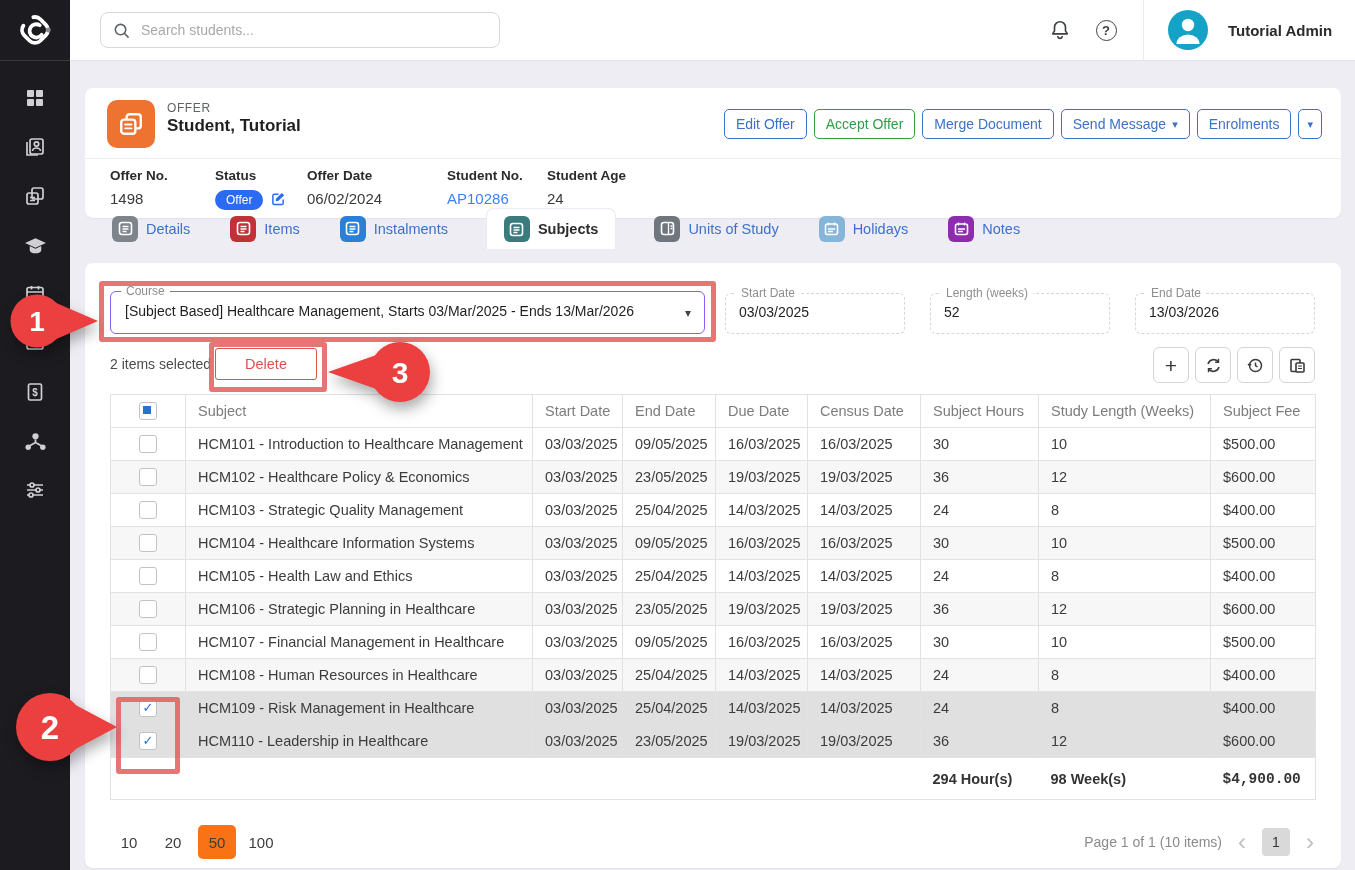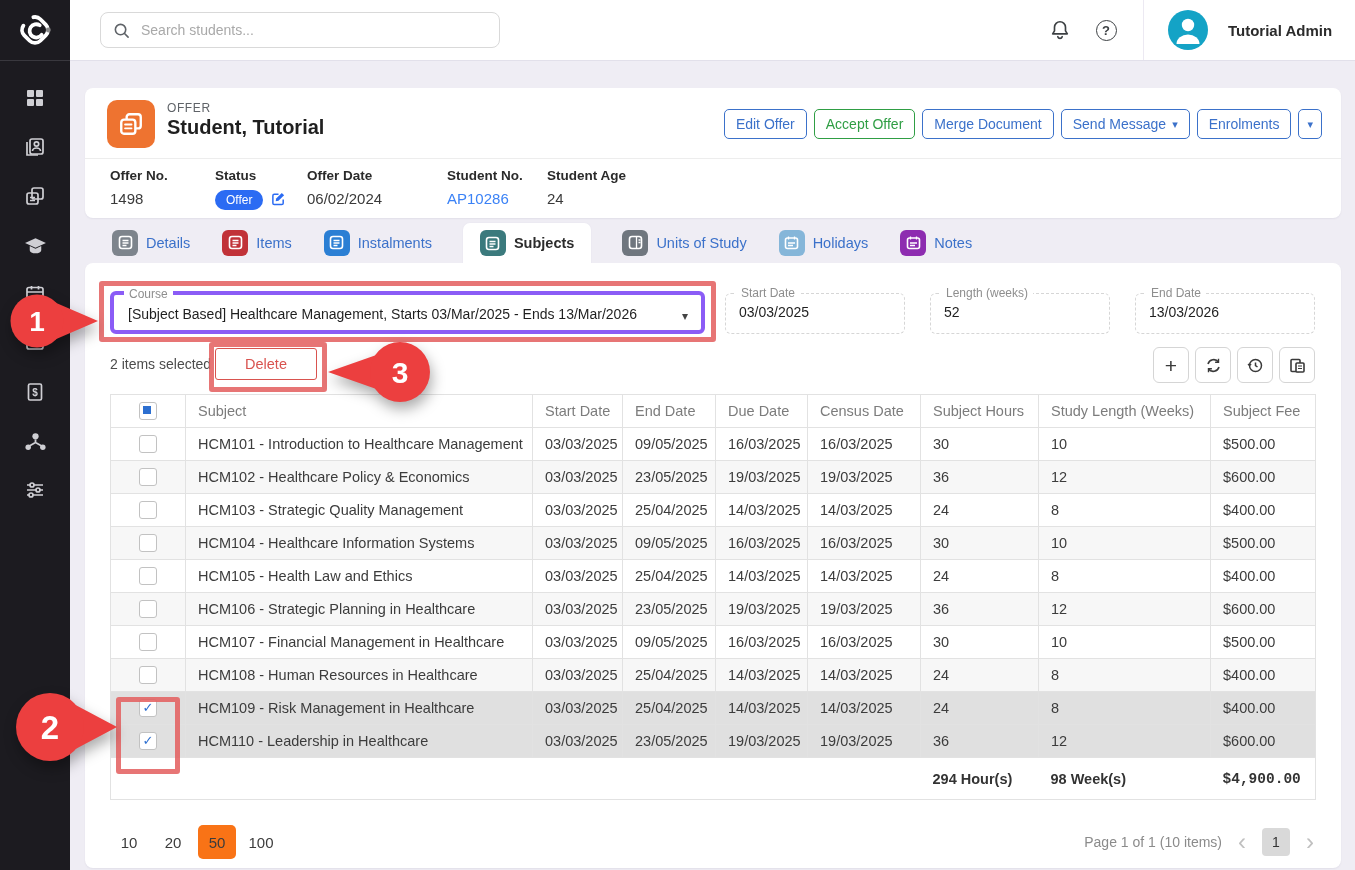--- a/index.html
+++ b/index.html
@@ -25,50 +25,50 @@
   .top-divider{position:absolute;left:1073px;top:0;width:1px;height:60px;background:#ece9f2;}
   .avatar{position:absolute;left:1098px;top:10px;width:40px;height:40px;border-radius:50%;background:#14a3c6;overflow:hidden;cursor:pointer;}
   .user-name{position:absolute;left:1158px;top:0;height:60px;display:flex;align-items:center;font-size:15px;font-weight:bold;color:#2b2b2b;}
 
   
   .offer-card{position:absolute;left:85px;top:76px;width:1256px;height:130px;background:#fff;border-radius:8px;
               box-shadow:0 1px 2px rgba(25,25,60,.06);z-index:2;margin-top:12px;}
   .offer-ico{position:absolute;left:22px;top:12px;width:48px;height:48px;border-radius:10px;background:#ee7330;
              display:flex;align-items:center;justify-content:center;}
   .kicker{position:absolute;left:82px;top:13px;font-size:12px;letter-spacing:.6px;color:#5f6368;}
-  .offer-title{position:absolute;left:82px;top:28px;font-size:20px;font-weight:bold;color:#1f1f1f;}
+  .offer-title{position:absolute;left:82px;top:28px;font-size:17px;font-weight:bold;color:#1f1f1f;}
   .actions{position:absolute;right:19px;top:21px;display:flex;gap:7px;}
   .btn{border:1px solid #3b71ca;color:#3b71ca;background:#fff;border-radius:5px;font-size:14px;
        padding:6px 11px;display:flex;align-items:center;gap:6px;cursor:pointer;white-space:nowrap;}
   .btn.green{border-color:#2f9e44;color:#2f9e44;}
   .btn .caret{font-size:11px;line-height:1;}
   .btn.caret-only{padding:6px 8px;}
   .info-row{position:absolute;left:25px;top:80px;display:flex;}
   .ofield{box-sizing:border-box;}
   .oflabel{font-size:13.5px;font-weight:bold;color:#2b2b2b;}
   .ofvalue{margin-top:7px;font-size:15px;color:#3a3a3a;display:flex;align-items:center;gap:8px;}
   .ofvalue.link{color:#3b82f6;cursor:pointer;}
   .status-pill{background:#2b6bf3;color:#fff;font-size:12px;padding:4px 11px;border-radius:12px;line-height:1;}
   .offer-sep{position:absolute;left:0;top:70px;width:100%;height:1px;background:#ededed;}
 
   
-  .tabbar{position:absolute;left:110px;top:222px;height:41px;display:flex;gap:28px;align-items:stretch;z-index:3;}
+  .tabbar{position:absolute;left:110px;top:208px;height:41px;display:flex;gap:36px;align-items:stretch;z-index:3;}
   .tab{display:flex;align-items:center;gap:8px;cursor:pointer;padding:0 2px;}
   .tab .tablabel{font-size:14.5px;color:#3b71ca;}
   .tab.active{background:#fff;border:1px solid #eceaf2;border-bottom:none;border-radius:8px 8px 0 0;padding:0 17px;}
   .tab.active .tablabel{color:#2c2c2c;font-weight:bold;}
   .tabicon{width:26px;height:26px;border-radius:6px;display:flex;align-items:center;justify-content:center;flex:0 0 auto;}
 
   
   .content-card{position:absolute;left:85px;top:263px;width:1256px;height:605px;background:#fff;border-radius:8px;
                 box-shadow:0 1px 2px rgba(25,25,60,.06);z-index:2;}
   .fieldbox{position:absolute;box-sizing:border-box;border-radius:6px;background:#fff;}
   .fieldbox .legend{position:absolute;top:-8px;left:10px;background:#fff;padding:0 5px;font-size:12px;color:#8e8e8e;white-space:nowrap;}
   .fieldbox .fval{padding:11px 14px;font-size:14px;color:#1f1f1f;white-space:nowrap;overflow:hidden;}
-  .course-select{left:25px;top:28px;width:595px;height:43px;border:4px solid #8b5cf6;cursor:pointer;}
+  .course-select{left:25px;top:28px;width:595px;height:43px;border:1px solid #8b5cf6;cursor:pointer;}
   .course-select .fval{padding-right:34px;}
   .course-select .dd-caret{position:absolute;right:13px;top:14px;font-size:12px;color:#444;}
   .ro-field{border:1px dashed #d6d6d6;height:41px;}
   .ro-field .fval{padding:10px 13px;}
   #f-start{left:640px;top:30px;width:180px;}
   #f-length{left:845px;top:30px;width:180px;}
   #f-end{left:1050px;top:30px;width:180px;}
 
   .sel-text{position:absolute;left:25px;top:93px;font-size:14px;color:#4c4c4c;}
   .delete-btn{position:absolute;left:130px;top:85px;width:102px;height:32px;border:1px solid #d9534f;color:#d9534f;

